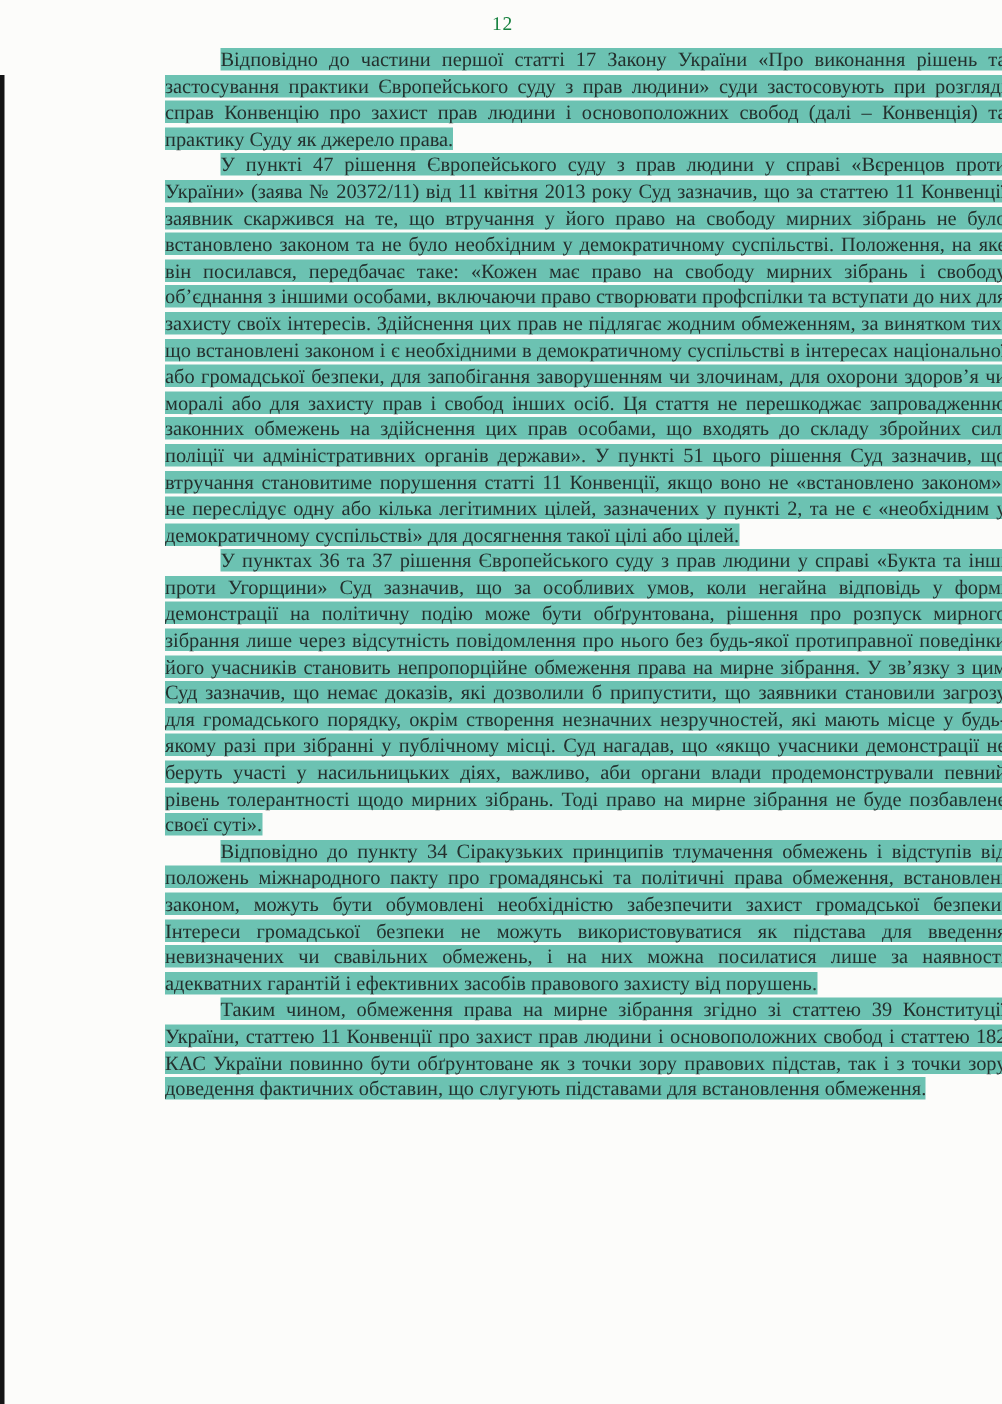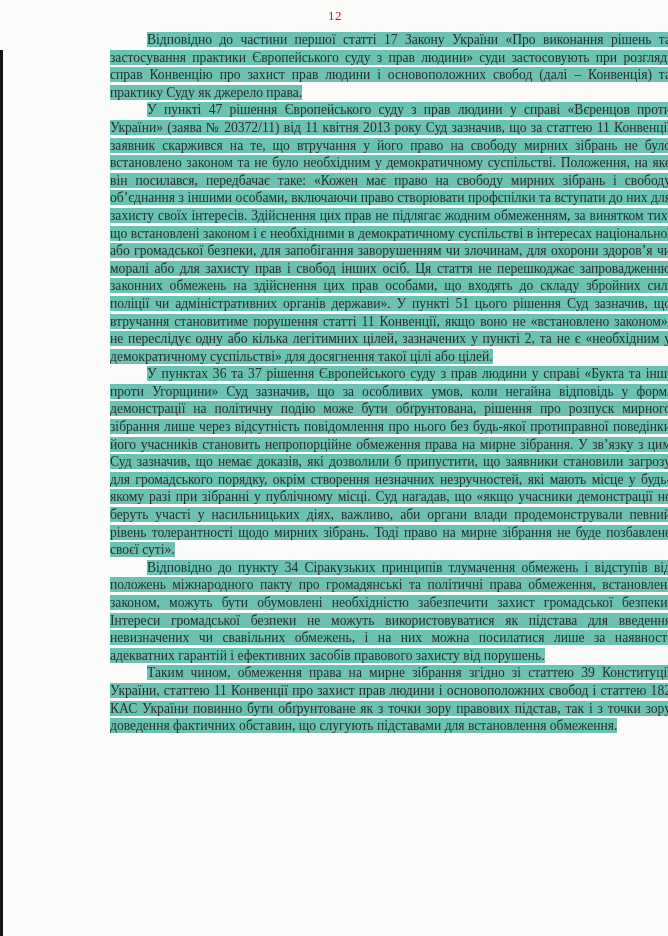--- a/index.html
+++ b/index.html
@@ -24,21 +24,21 @@
     height: 886px;
     background: #151515;
   }
   .page-number {
     position: absolute;
     top: 8px;
     left: 2px;
     right: 0;
     text-align: center;
     font-size: 13px;
-    color: #b91c1c;
+    color: #15803d;
     letter-spacing: 0.5px;
   }
   .body-text {
     position: absolute;
     left: 98px;
     top: 31px;
     width: 561px;
     font-size: 13.6px;
     line-height: 17.6px;
     color: #24302e;

